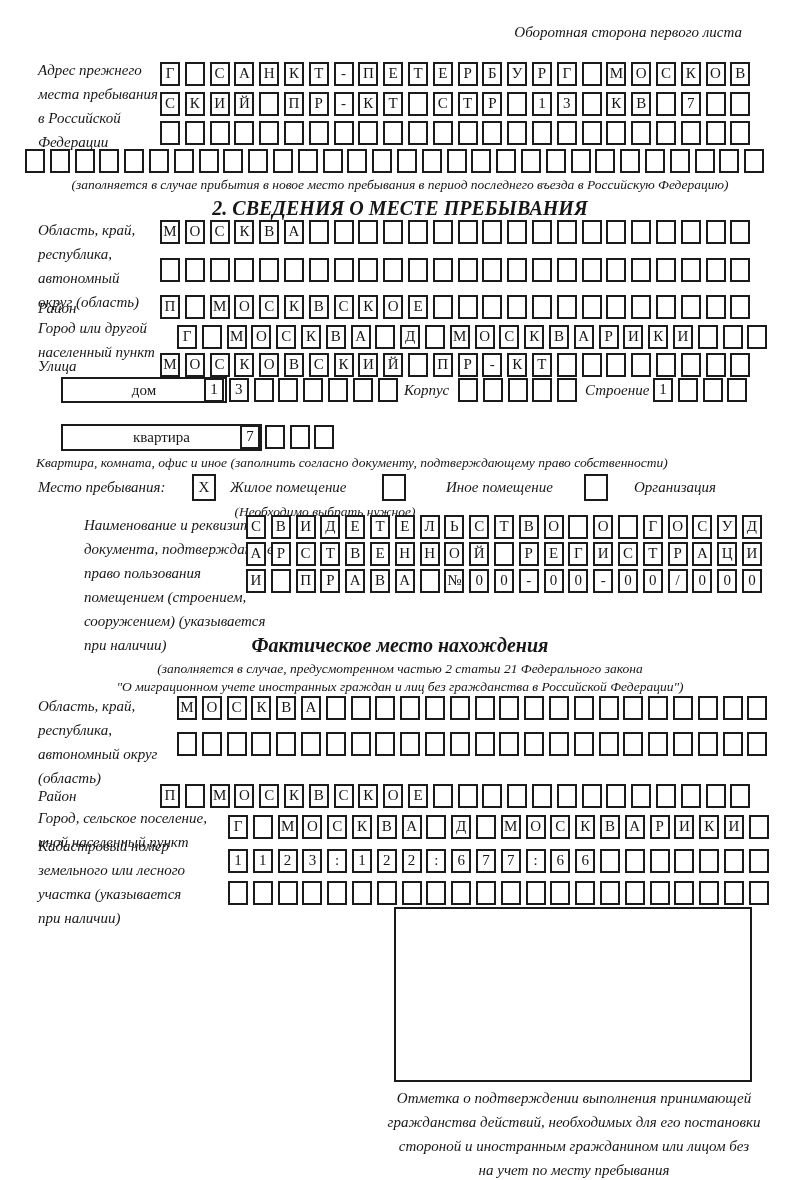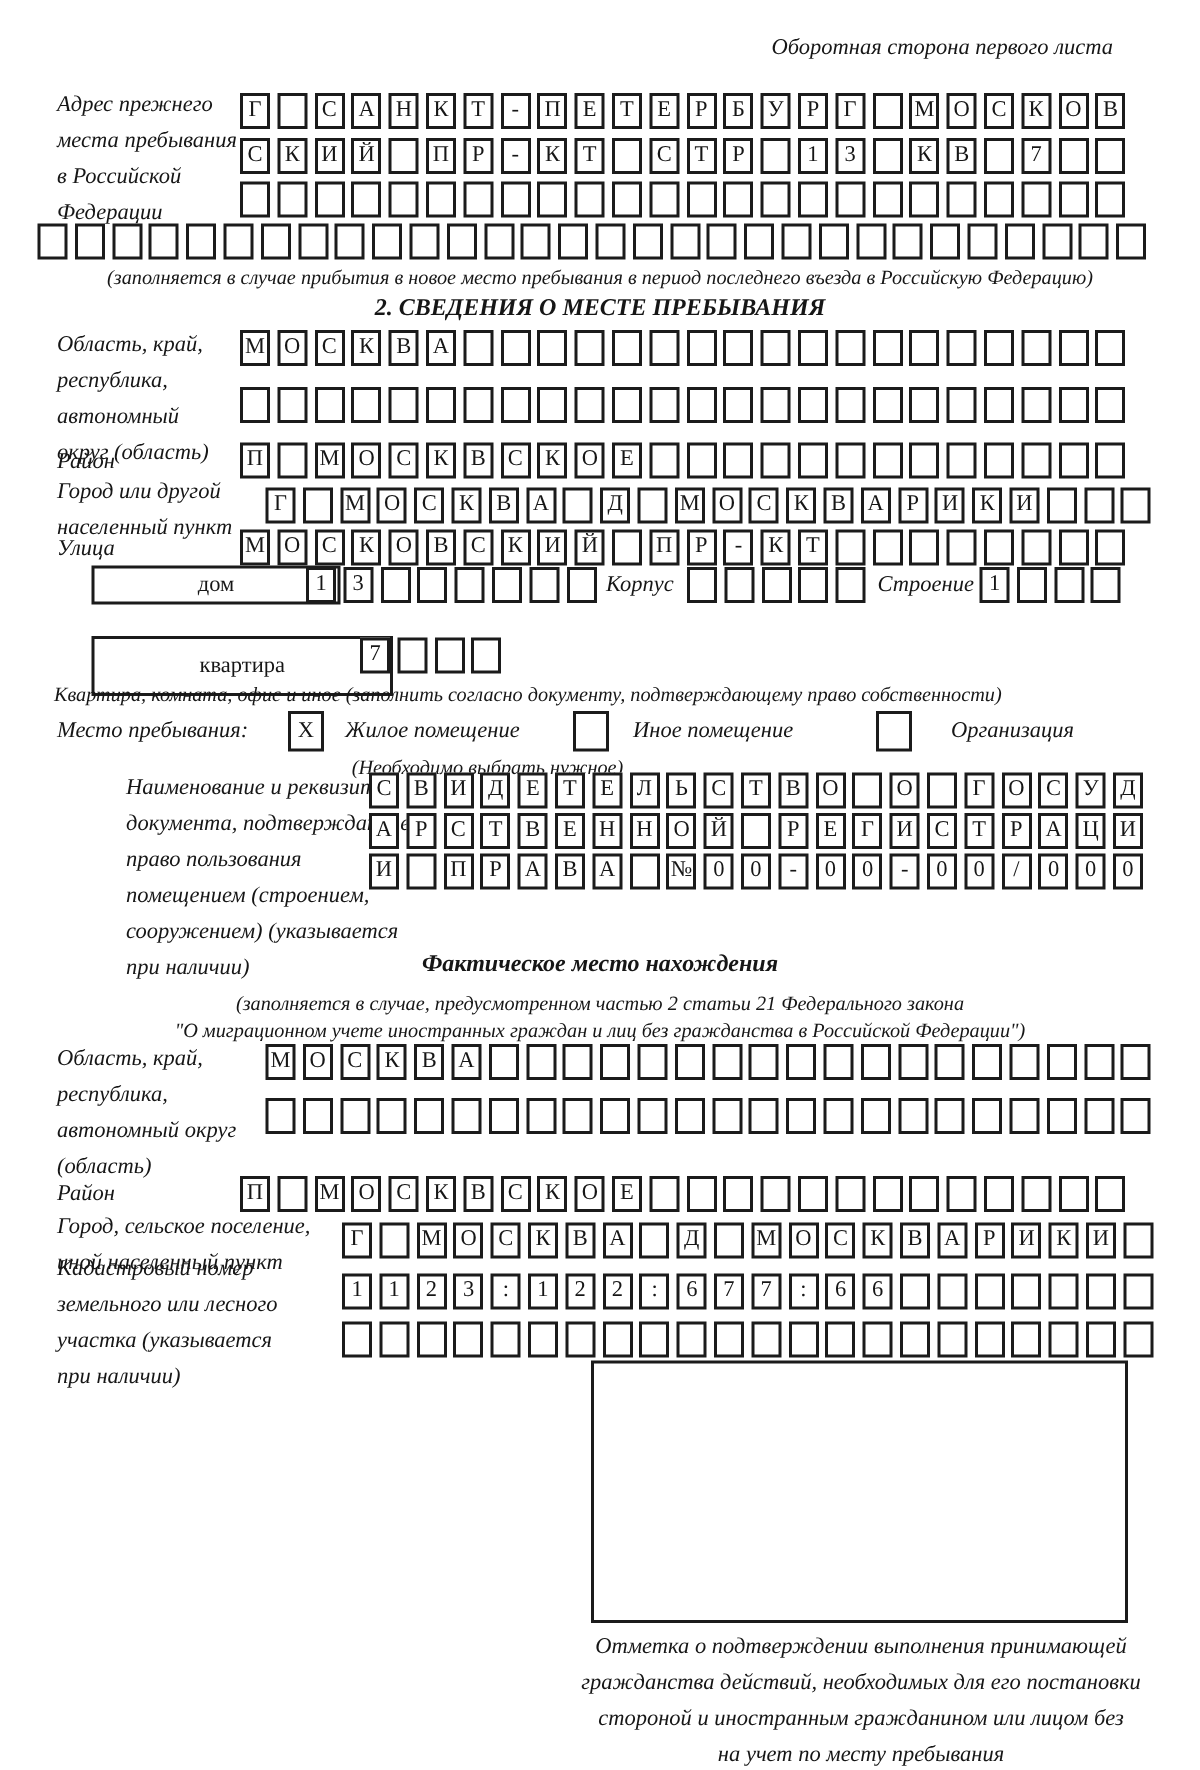--- a/index.html
+++ b/index.html
@@ -11,21 +11,21 @@
   .lbl{font-size:15px;line-height:24px;white-space:nowrap;}
   .lbl-line{font-size:15px;line-height:24px;white-space:nowrap;}
   .boxrow{position:absolute;display:flex;gap:4.8px;}
   .cbox{
     width:20px;height:24px;border:2px solid #1b1b1b;box-sizing:border-box;
     font-size:15px;line-height:19px;text-align:center;background:#fff;
     flex:0 0 auto;overflow:hidden;
   }
   .caption{font-size:13.5px;line-height:17px;}
   .center{left:0;width:800px;text-align:center;}
-  .title{font-size:16px;font-weight:bold;}
+  .title{font-size:20px;font-weight:bold;}
   .labelbox{
     position:absolute;border:2px solid #1b1b1b;box-sizing:border-box;
     display:flex;align-items:center;justify-content:center;
     font-size:15px;background:#fff;margin-left:29px;
   }
   .checkbox{
     position:absolute;width:24px;height:27px;border:2px solid #1b1b1b;box-sizing:border-box;
     font-size:15px;line-height:22px;text-align:center;background:#fff;
   }
   .stamp{
@@ -326,34 +326,34 @@
       <div class="cbox"></div>
     </div>
   <div class="abs lbl" style="left:585px;top:378px;">Строение</div>
   <div class="boxrow" style="left:653px;top:378px;">
       <div class="cbox">1</div>
       <div class="cbox"></div>
       <div class="cbox"></div>
       <div class="cbox"></div>
     </div>
 
-  <div class="labelbox" style="left:32px;top:424px;width:201px;height:40px;">квартира</div>
+  <div class="labelbox" style="left:32px;top:424px;width:201px;height:27px;">квартира</div>
   <div class="boxrow" style="left:240px;top:425px;">
       <div class="cbox">7</div>
       <div class="cbox"></div>
       <div class="cbox"></div>
       <div class="cbox"></div>
     </div>
   <div class="abs caption" style="left:36px;top:454px;">Квартира, комната, офис и иное (заполнить согласно документу, подтверждающему право собственности)</div>
 
   <div class="abs lbl" style="left:38px;top:475px;">Место пребывания:</div>
   <div class="checkbox" style="left:192px;top:474px;">X</div>
   <div class="abs lbl" style="left:230px;top:475px;">Жилое помещение</div>
   <div class="checkbox" style="left:382px;top:474px;"></div>
-  <div class="abs lbl" style="left:422px;top:475px;">Иное помещение</div>
+  <div class="abs lbl" style="left:446px;top:475px;">Иное помещение</div>
   <div class="checkbox" style="left:584px;top:474px;"></div>
   <div class="abs lbl" style="left:634px;top:475px;">Организация</div>
   <div class="abs caption" style="left:150px;top:503px;width:350px;text-align:center;">(Необходимо выбрать нужное)</div>
 
   <div class="abs" style="left:38px;top:513px;margin-left:46px;">
       <div class="lbl-line">Наименование и реквизиты</div>
       <div class="lbl-line">документа, подтверждающего</div>
       <div class="lbl-line">право пользования</div>
       <div class="lbl-line">помещением (строением,</div>
       <div class="lbl-line">сооружением) (указывается</div>

